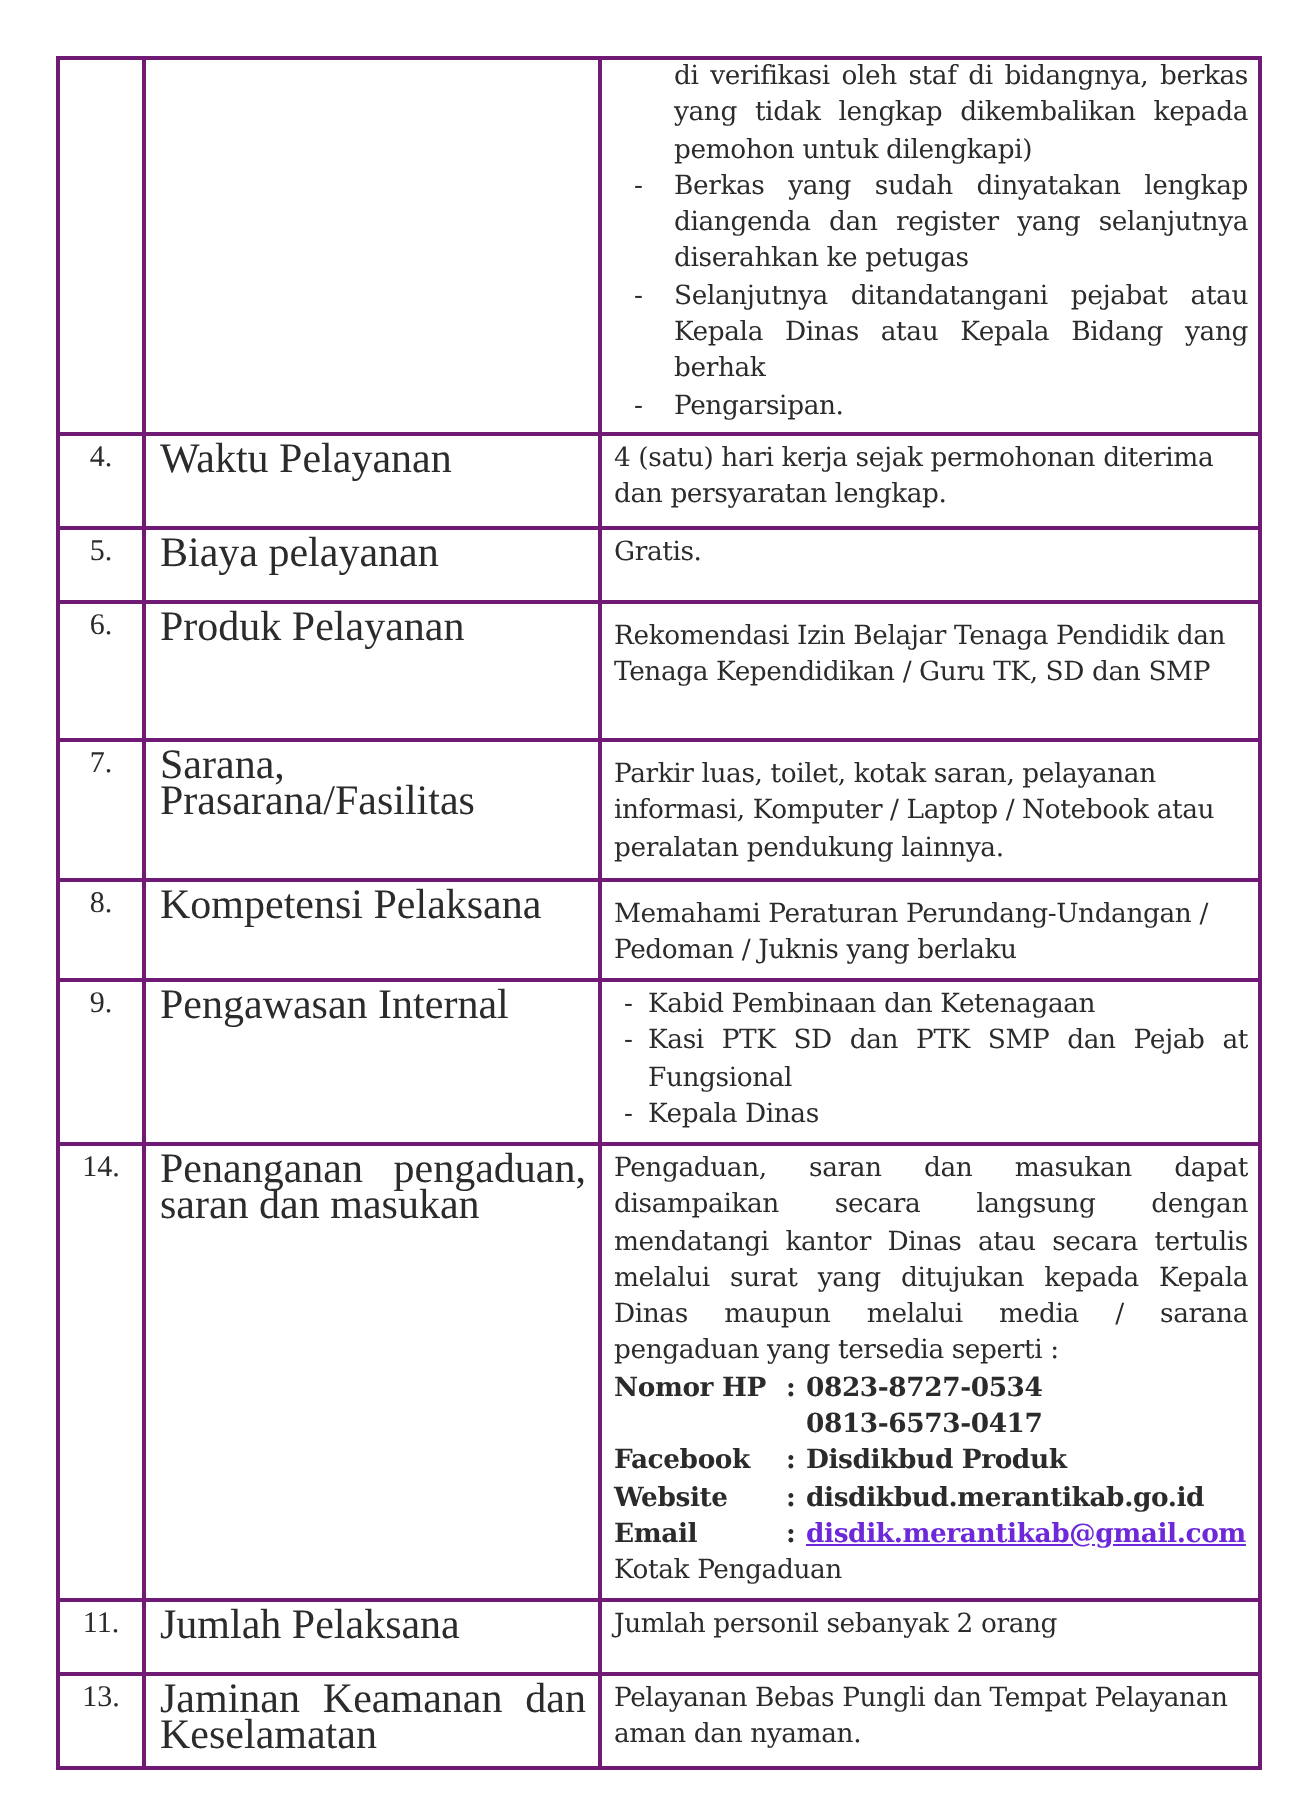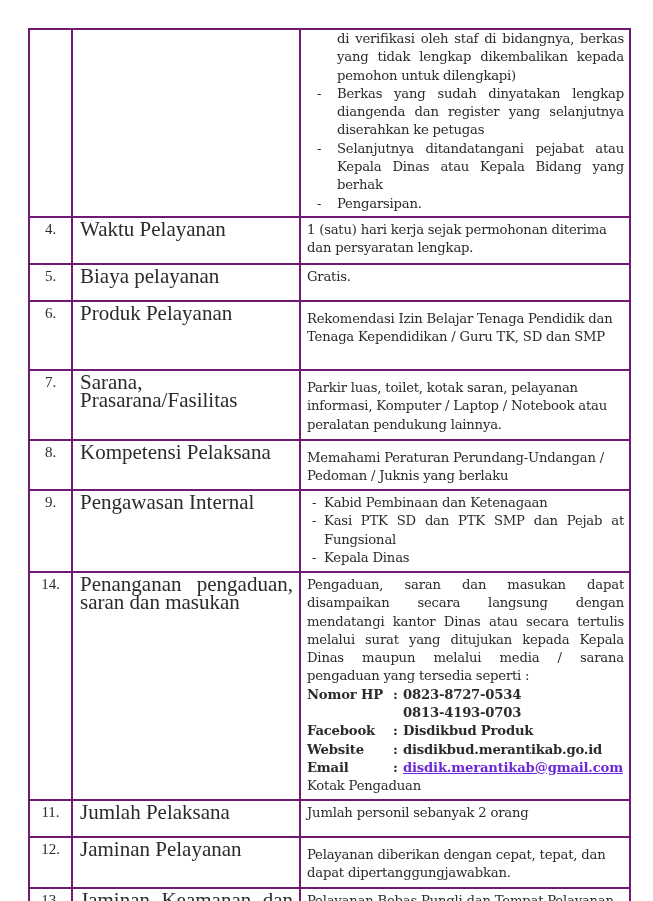--- a/index.html
+++ b/index.html
@@ -53,21 +53,21 @@
         <li><span class="dash">-</span><span>Berkas yang sudah dinyatakan lengkap diangenda dan register yang selanjutnya diserahkan ke petugas</span></li>
         <li><span class="dash">-</span><span>Selanjutnya ditandatangani pejabat atau Kepala Dinas atau Kepala Bidang yang berhak</span></li>
         <li><span class="dash">-</span><span>Pengarsipan.</span></li>
       </ul>
     </td>
   </tr>
 
   <tr class="row-4">
     <td class="c-no">4.</td>
     <td class="c-lbl">Waktu Pelayanan</td>
-    <td class="c-val">1 (satu) hari kerja sejak permohonan diterima dan persyaratan lengkap.</td>
+    <td class="c-val">4 (satu) hari kerja sejak permohonan diterima dan persyaratan lengkap.</td>
   </tr>
 
   <tr class="row-5">
     <td class="c-no">5.</td>
     <td class="c-lbl">Biaya pelayanan</td>
     <td class="c-val">Gratis.</td>
   </tr>
 
   <tr class="row-6">
     <td class="c-no">6.</td>
@@ -108,21 +108,21 @@
     <td class="c-val">
       <div class="justify">Pengaduan, saran dan masukan dapat disampaikan secara langsung dengan mendatangi kantor Dinas atau secara tertulis melalui surat yang ditujukan kepada Kepala Dinas maupun melalui media / sarana pengaduan yang tersedia seperti :</div>
       <div class="contact-row">
         <span class="contact-key">Nomor HP</span>
         <span class="contact-sep">:</span>
         <span>0823-8727-0534</span>
       </div>
       <div class="contact-row">
         <span class="contact-key"></span>
         <span class="contact-sep"></span>
-        <span>0813-4193-0703</span>
+        <span>0813-6573-0417</span>
       </div>
       <div class="contact-row">
         <span class="contact-key">Facebook</span>
         <span class="contact-sep">:</span>
         <span>Disdikbud Produk</span>
       </div>
       <div class="contact-row">
         <span class="contact-key">Website</span>
         <span class="contact-sep">:</span>
         <span>disdikbud.merantikab.go.id</span>
@@ -135,25 +135,20 @@
       <div>Kotak Pengaduan</div>
     </td>
   </tr>
 
   <tr class="row-11">
     <td class="c-no">11.</td>
     <td class="c-lbl">Jumlah Pelaksana</td>
     <td class="c-val">Jumlah personil sebanyak 2 orang</td>
   </tr>
 
-  <tr class="row-12">
-    <td class="c-no">12.</td>
-    <td class="c-lbl">Jaminan Pelayanan</td>
-    <td class="c-val v-pad">Pelayanan diberikan dengan cepat, tepat, dan dapat dipertanggungjawabkan.</td>
-  </tr>
 
   <tr class="row-13">
     <td class="c-no">13.</td>
     <td class="c-lbl lbl-justify">Jaminan Keamanan dan Keselamatan</td>
     <td class="c-val">Pelayanan Bebas Pungli dan Tempat Pelayanan aman dan nyaman.</td>
   </tr>
 </tbody>
   </table>
 
 </body></html>

